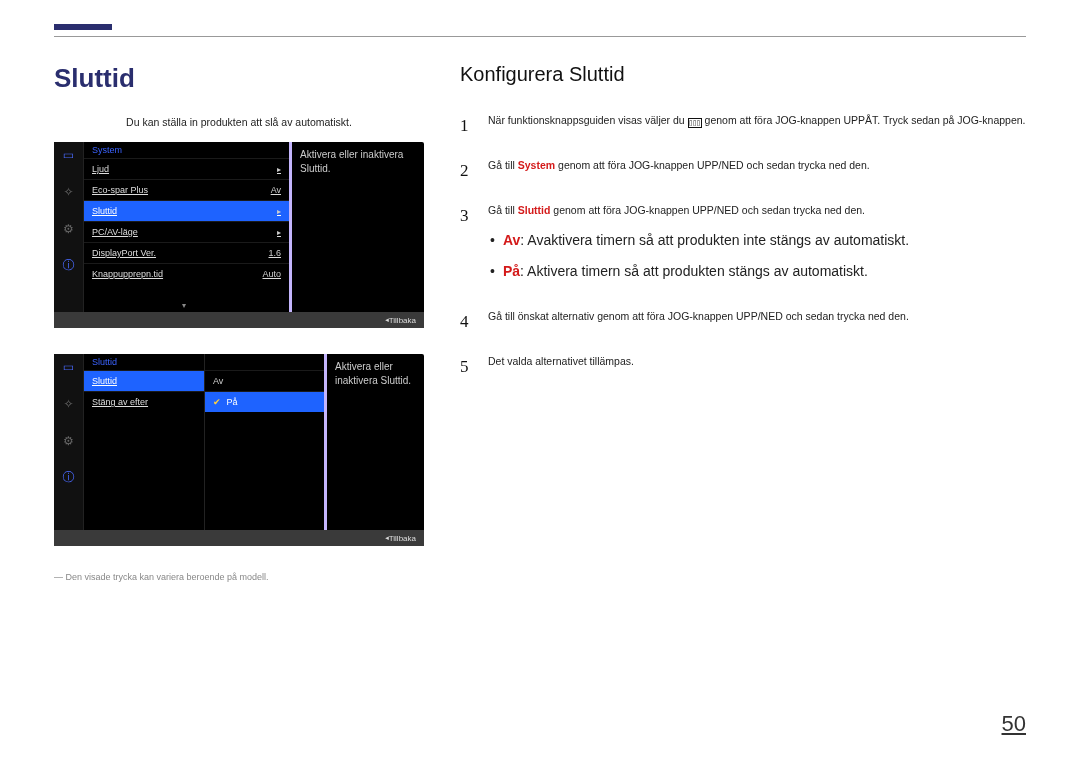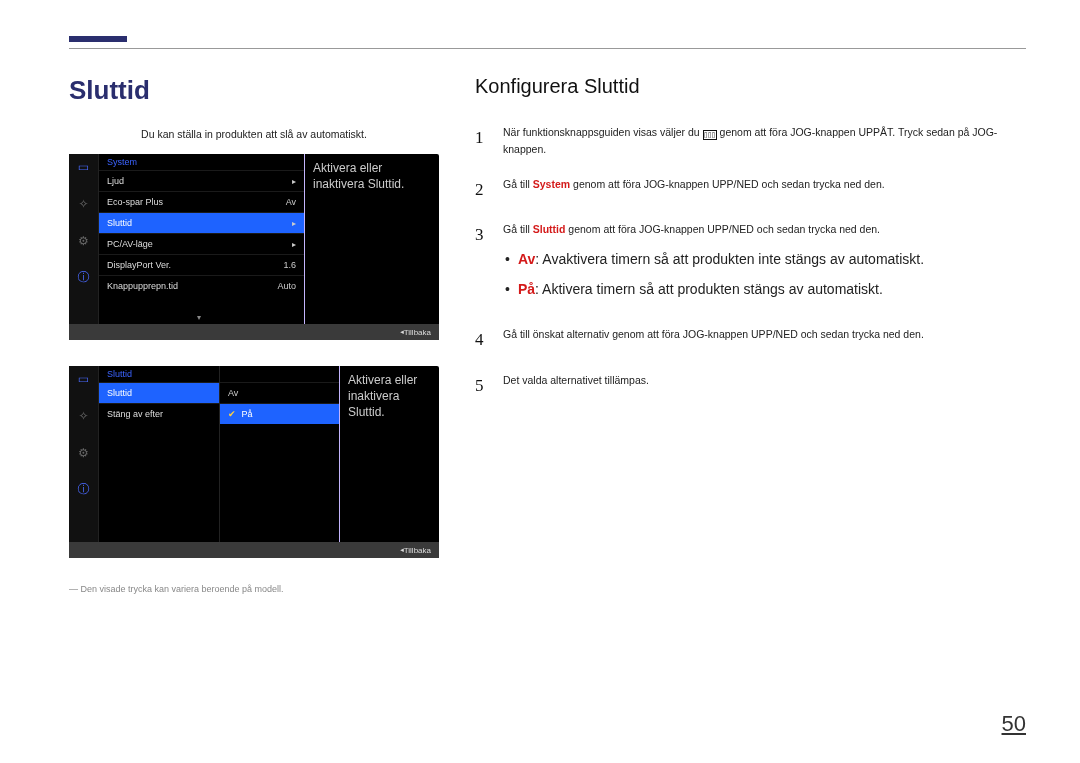--- a/index.html
+++ b/index.html
@@ -5,24 +5,23 @@
   * { margin: 0; padding: 0; box-sizing: border-box; }
   body {
     font-family: "Segoe UI", Arial, sans-serif;
     background: #fff;
     width: 1080px;
     height: 763px;
     position: relative;
     color: #000;
   }
   .page {
-    padding: 36px 54px 20px 54px;
+    padding: 24px 54px 20px 54px;
     position: relative;
     height: 100%;
-    margin-left: 15px;
   }
   .top-accent {
     width: 58px;
     height: 6px;
     background: #2a2e6e;
     margin-bottom: 6px;
   }
   .top-rule {
     border: none;
     border-top: 1px solid #999;
@@ -88,34 +87,35 @@
   }
   .osd-row {
     display: flex;
     justify-content: space-between;
     align-items: center;
     height: 21px;
     padding: 0 8px;
     color: #ddd;
     font-size: 9px;
     border-top: 1px solid #1a1a1a;
+    text-decoration: underline;
   }
   .osd-row .arrow { font-size: 8px; color: #ccc; }
   .osd-row.sel {
     background: #1e63ff;
     color: #fff;
   }
   .osd-row .val { color: #ccc; font-size: 9px; }
   .osd-desc {
     flex: 1;
     padding: 6px 8px;
-    font-size: 12px;
+    font-size: 10px;
     color: #ccc;
     line-height: 1.35;
-    border-left: 1px solid #c4b5fd;
+    border-left: 3px solid #c4b5fd;
   }
   .osd-footer {
     height: 16px;
     background: #3a3a3a;
     display: flex;
     justify-content: flex-end;
     align-items: center;
     padding: 0 8px;
     font-size: 8px;
     color: #ddd;

